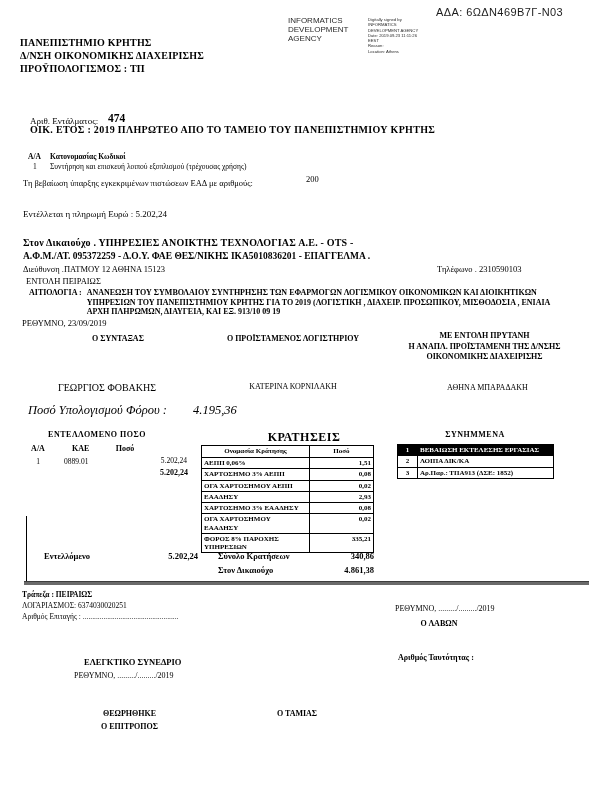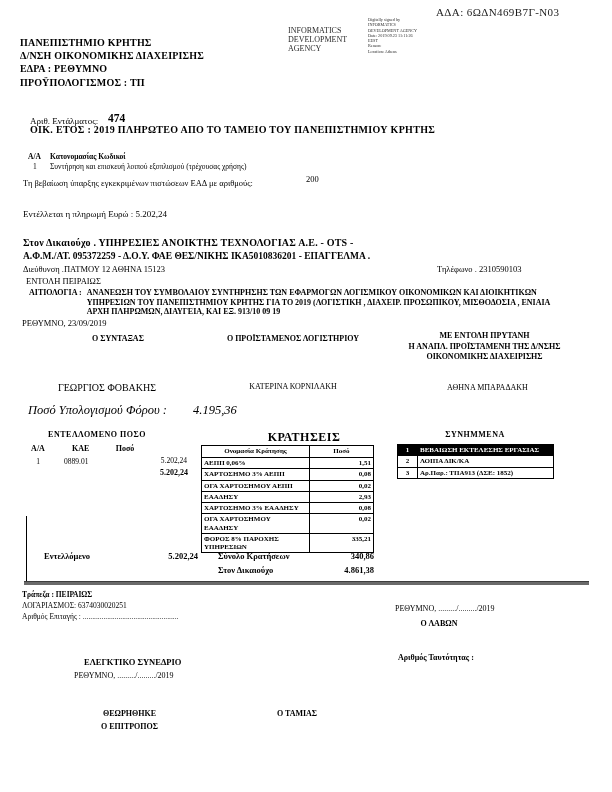--- a/index.html
+++ b/index.html
@@ -5,25 +5,25 @@
   *{margin:0;padding:0;box-sizing:border-box}
   html,body{background:#ffffff}
   body{font-family:"Liberation Serif","DejaVu Serif",serif;color:#000}
   .page{position:relative;width:612px;height:792px;background:#fff;margin:0 auto;overflow:hidden}
   .abs{position:absolute;white-space:nowrap}
   .b{font-weight:bold}
   .i{font-style:italic}
   .ctr{text-align:center}
   .r{text-align:right}
   .pre{white-space:pre-line}
-  .sans{font-family:Liberation Serif, serif}
+  .sans{font-family:Liberation Sans, sans-serif}
 
   
   .ada{left:436px;top:6px;font-size:11px;letter-spacing:.4px;color:#1c1c1c}
-  .stamp{left:288px;top:17px;display:flex;gap:14px;align-items:flex-end}
+  .stamp{left:288px;top:17px;display:flex;gap:14px;align-items:flex-start}
   .stamp-agency{width:66px;font-size:8px;line-height:1.12;color:#2b2b2b;white-space:normal}
   .stamp-details{width:74px;font-size:4.2px;line-height:1.25;color:#2b2b2b}
   .org{left:20px;top:36px;font-size:10px;font-weight:bold;letter-spacing:.2px;line-height:13.2px}
 
   
   .order-label{left:30px;top:116px;font-size:9px}
   .order-number{left:108px;top:112px;font-size:11.5px}
   .fiscal{left:30px;top:124px;font-size:10px;letter-spacing:.3px}
   .codes-aa{left:28px;top:152px;font-size:7.5px}
   .codes-title{left:50px;top:152px;font-size:7.5px}
@@ -122,21 +122,20 @@
 DEVELOPMENT AGENCY
 Date: 2019.09.23 11:11:26
 EEST
 Reason:
 Location: Athens</div>
   </div>
 
   <div class="abs org">
     <div>ΠΑΝΕΠΙΣΤΗΜΙΟ ΚΡΗΤΗΣ</div>
     <div>Δ/ΝΣΗ ΟΙΚΟΝΟΜΙΚΗΣ ΔΙΑΧΕΙΡΙΣΗΣ</div>
-    <div>ΕΔΡΑ : ΡΕΘΥΜΝΟ</div>
     <div>ΠΡΟΫΠΟΛΟΓΙΣΜΟΣ   :   ΤΠ</div>
   </div>
 
   <div class="abs order-label">Αριθ. Εντάλματος:</div>
   <div class="abs order-number b">474</div>
   <div class="abs fiscal b">ΟΙΚ. ΕΤΟΣ : 2019    ΠΛΗΡΩΤΕΟ ΑΠΟ ΤΟ ΤΑΜΕΙΟ ΤΟΥ ΠΑΝΕΠΙΣΤΗΜΙΟΥ ΚΡΗΤΗΣ</div>
 
   <div class="abs codes-aa b">Α/Α</div>
   <div class="abs codes-title b">Κατονομασίας Κωδικοί</div>
   <div class="abs code-idx">1</div>

